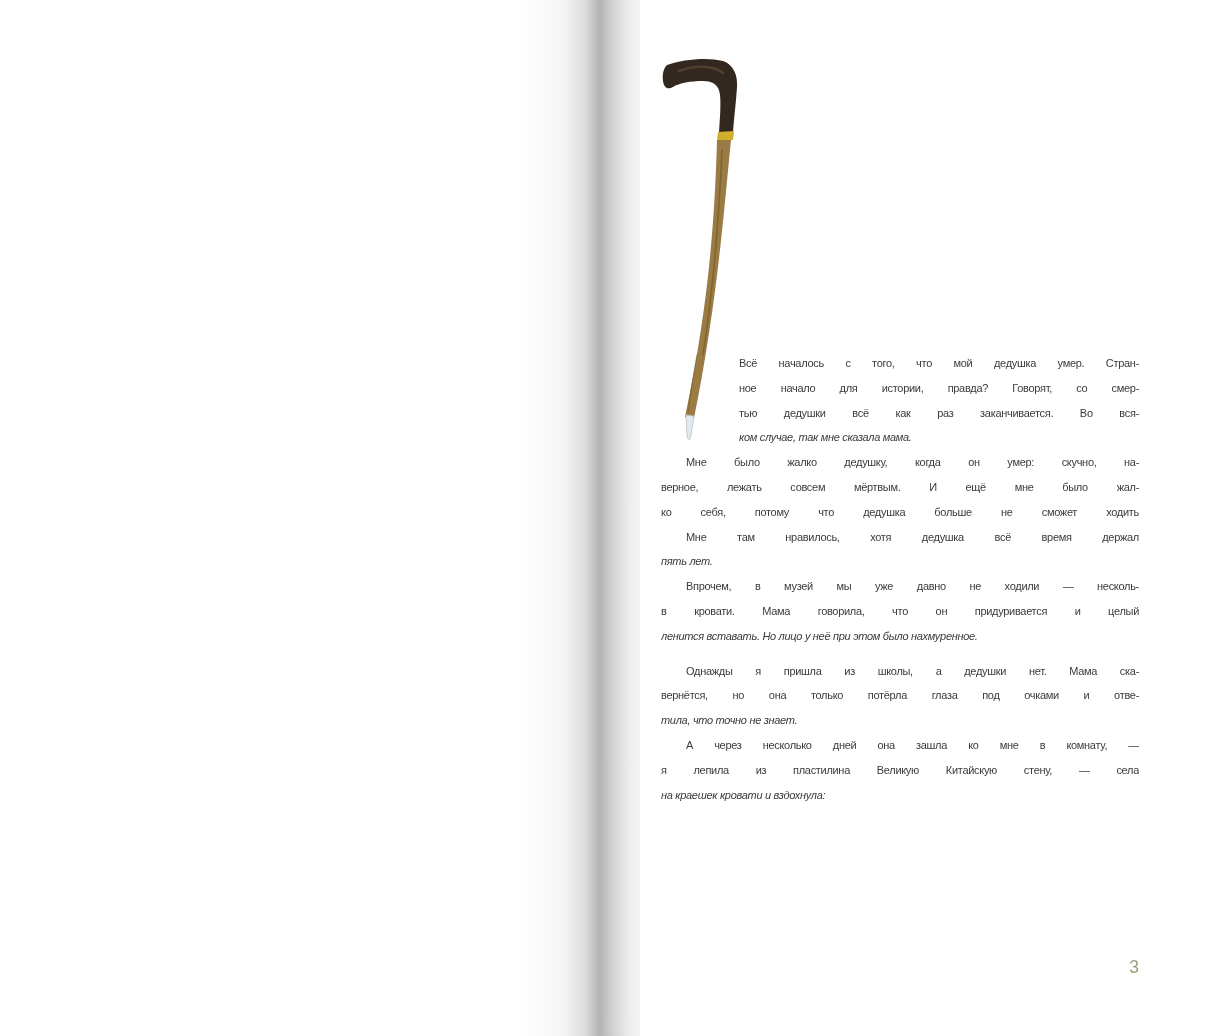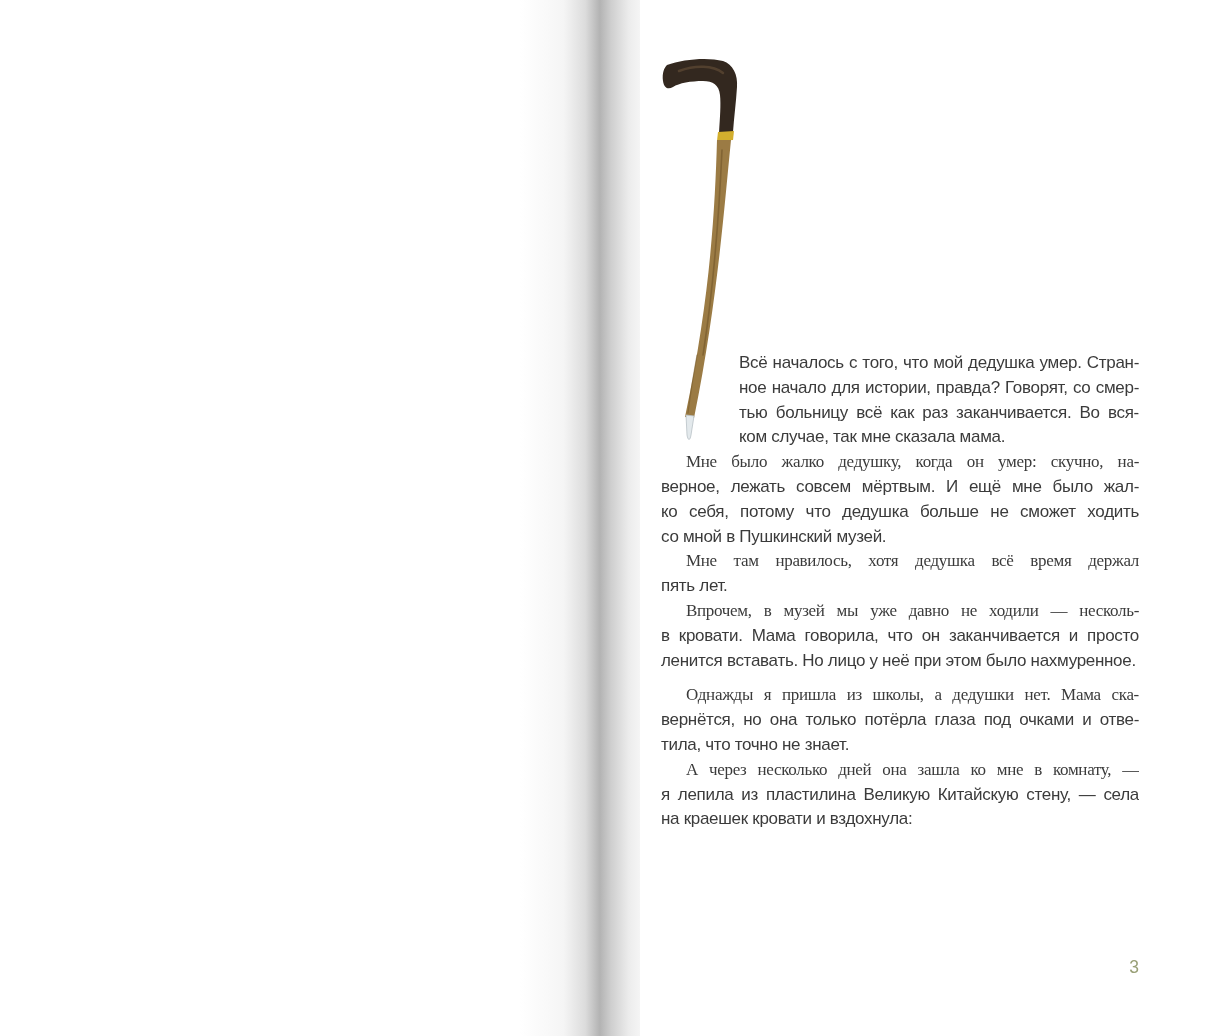--- a/index.html
+++ b/index.html
@@ -23,26 +23,26 @@
       #cfcfcf 63%, #ececec 75%, #fbfbfb 88%, #ffffff 100%);}
   .page-right{position:absolute;left:640px;top:0;width:570px;height:1036px;background:#ffffff;}
   .cane{position:absolute;left:653px;top:55px;width:92px;height:395px;}
   .cane .handle{fill:var(--cane-handle);}
   .cane .handle-highlight{stroke:var(--cane-handle-light);stroke-width:2.5;fill:none;opacity:.7;stroke-linecap:round;}
   .cane .band{fill:var(--cane-band);}
   .cane .shaft{fill:var(--cane-shaft);}
   .cane .shaft-streak{stroke:var(--cane-shaft-dark);fill:none;stroke-linecap:round;}
   .cane .tip{fill:var(--cane-tip);stroke:#b9c2c6;stroke-width:.8;}
   .text-block{position:absolute;left:661px;top:351px;width:478px;
-    color:var(--text-color);font-size:17px;line-height:24.8px;letter-spacing:-0.3px;}
+    color:var(--text-color);font-size:11px;line-height:24.8px;letter-spacing:-0.3px;}
   .para{margin:0;}
   .para.gap{margin-top:10px;}
   .line{text-align:justify;text-align-last:justify;max-height:25px;overflow:hidden;}
-  .line.last{text-align-last:left;}
-  .para.indent .line:first-child{text-indent:25px;font-family:Liberation Serif, serif;}
+  .line.last{text-align-last:left;font-style:italic;}
+  .para.indent .line:first-child{text-indent:25px;}
   .page-number{position:absolute;left:661px;top:957px;width:478px;
     text-align:right;color:var(--page-number-color);font-size:17.5px;}
 </style>
 </head>
 <body>
 
 <div class="spread">
 
   <div class="page-left"></div>
 
@@ -73,36 +73,35 @@
     <path class="shaft-streak" style="stroke-width:1.6;opacity:.55" d="M 69 95 C 66 160, 61 230, 50 300"></path>
     <path class="shaft-streak" style="stroke-width:1.2;opacity:.45" d="M 44 300 C 40 322, 37 342, 35 358"></path>
 
     <path class="tip" d="M 33 360 L 41 361 L 38 380 C 37 386, 35 386, 34 380 Z"></path>
   </svg>
 
   <div class="text-block">
       <div class="para" style="margin-left: 78px;">
         <div class="line">Всё началось с того, что мой дедушка умер. Стран-</div>
         <div class="line">ное начало для истории, правда? Говорят, со смер-</div>
-        <div class="line">тью больницу всё как раз заканчивается. Во вся-</div>
+        <div class="line">тью дедушки всё как раз заканчивается. Во вся-</div>
         <div class="line last">ком случае, так мне сказала мама.</div>
       </div>
       <div class="para indent">
         <div class="line">Мне было жалко дедушку, когда он умер: скучно, на-</div>
         <div class="line">верное, лежать совсем мёртвым. И ещё мне было жал-</div>
         <div class="line">ко себя, потому что дедушка больше не сможет ходить</div>
-        <div class="line last">со мной в Пушкинский музей.</div>
       </div>
       <div class="para indent">
         <div class="line">Мне там нравилось, хотя дедушка всё время держал</div>
         <div class="line last">пять лет.</div>
       </div>
       <div class="para indent">
         <div class="line">Впрочем, в музей мы уже давно не ходили — несколь-</div>
-        <div class="line">в кровати. Мама говорила, что он заканчивается и просто</div>
+        <div class="line">в кровати. Мама говорила, что он придуривается и целый</div>
         <div class="line last">ленится вставать. Но лицо у неё при этом было нахмуренное.</div>
       </div>
       <div class="para indent gap">
         <div class="line">Однажды я пришла из школы, а дедушки нет. Мама ска-</div>
         <div class="line">вернётся, но она только потёрла глаза под очками и отве-</div>
         <div class="line last">тила, что точно не знает.</div>
       </div>
       <div class="para indent">
         <div class="line">А через несколько дней она зашла ко мне в комнату, —</div>
         <div class="line">я лепила из пластилина Великую Китайскую стену, — села</div>

